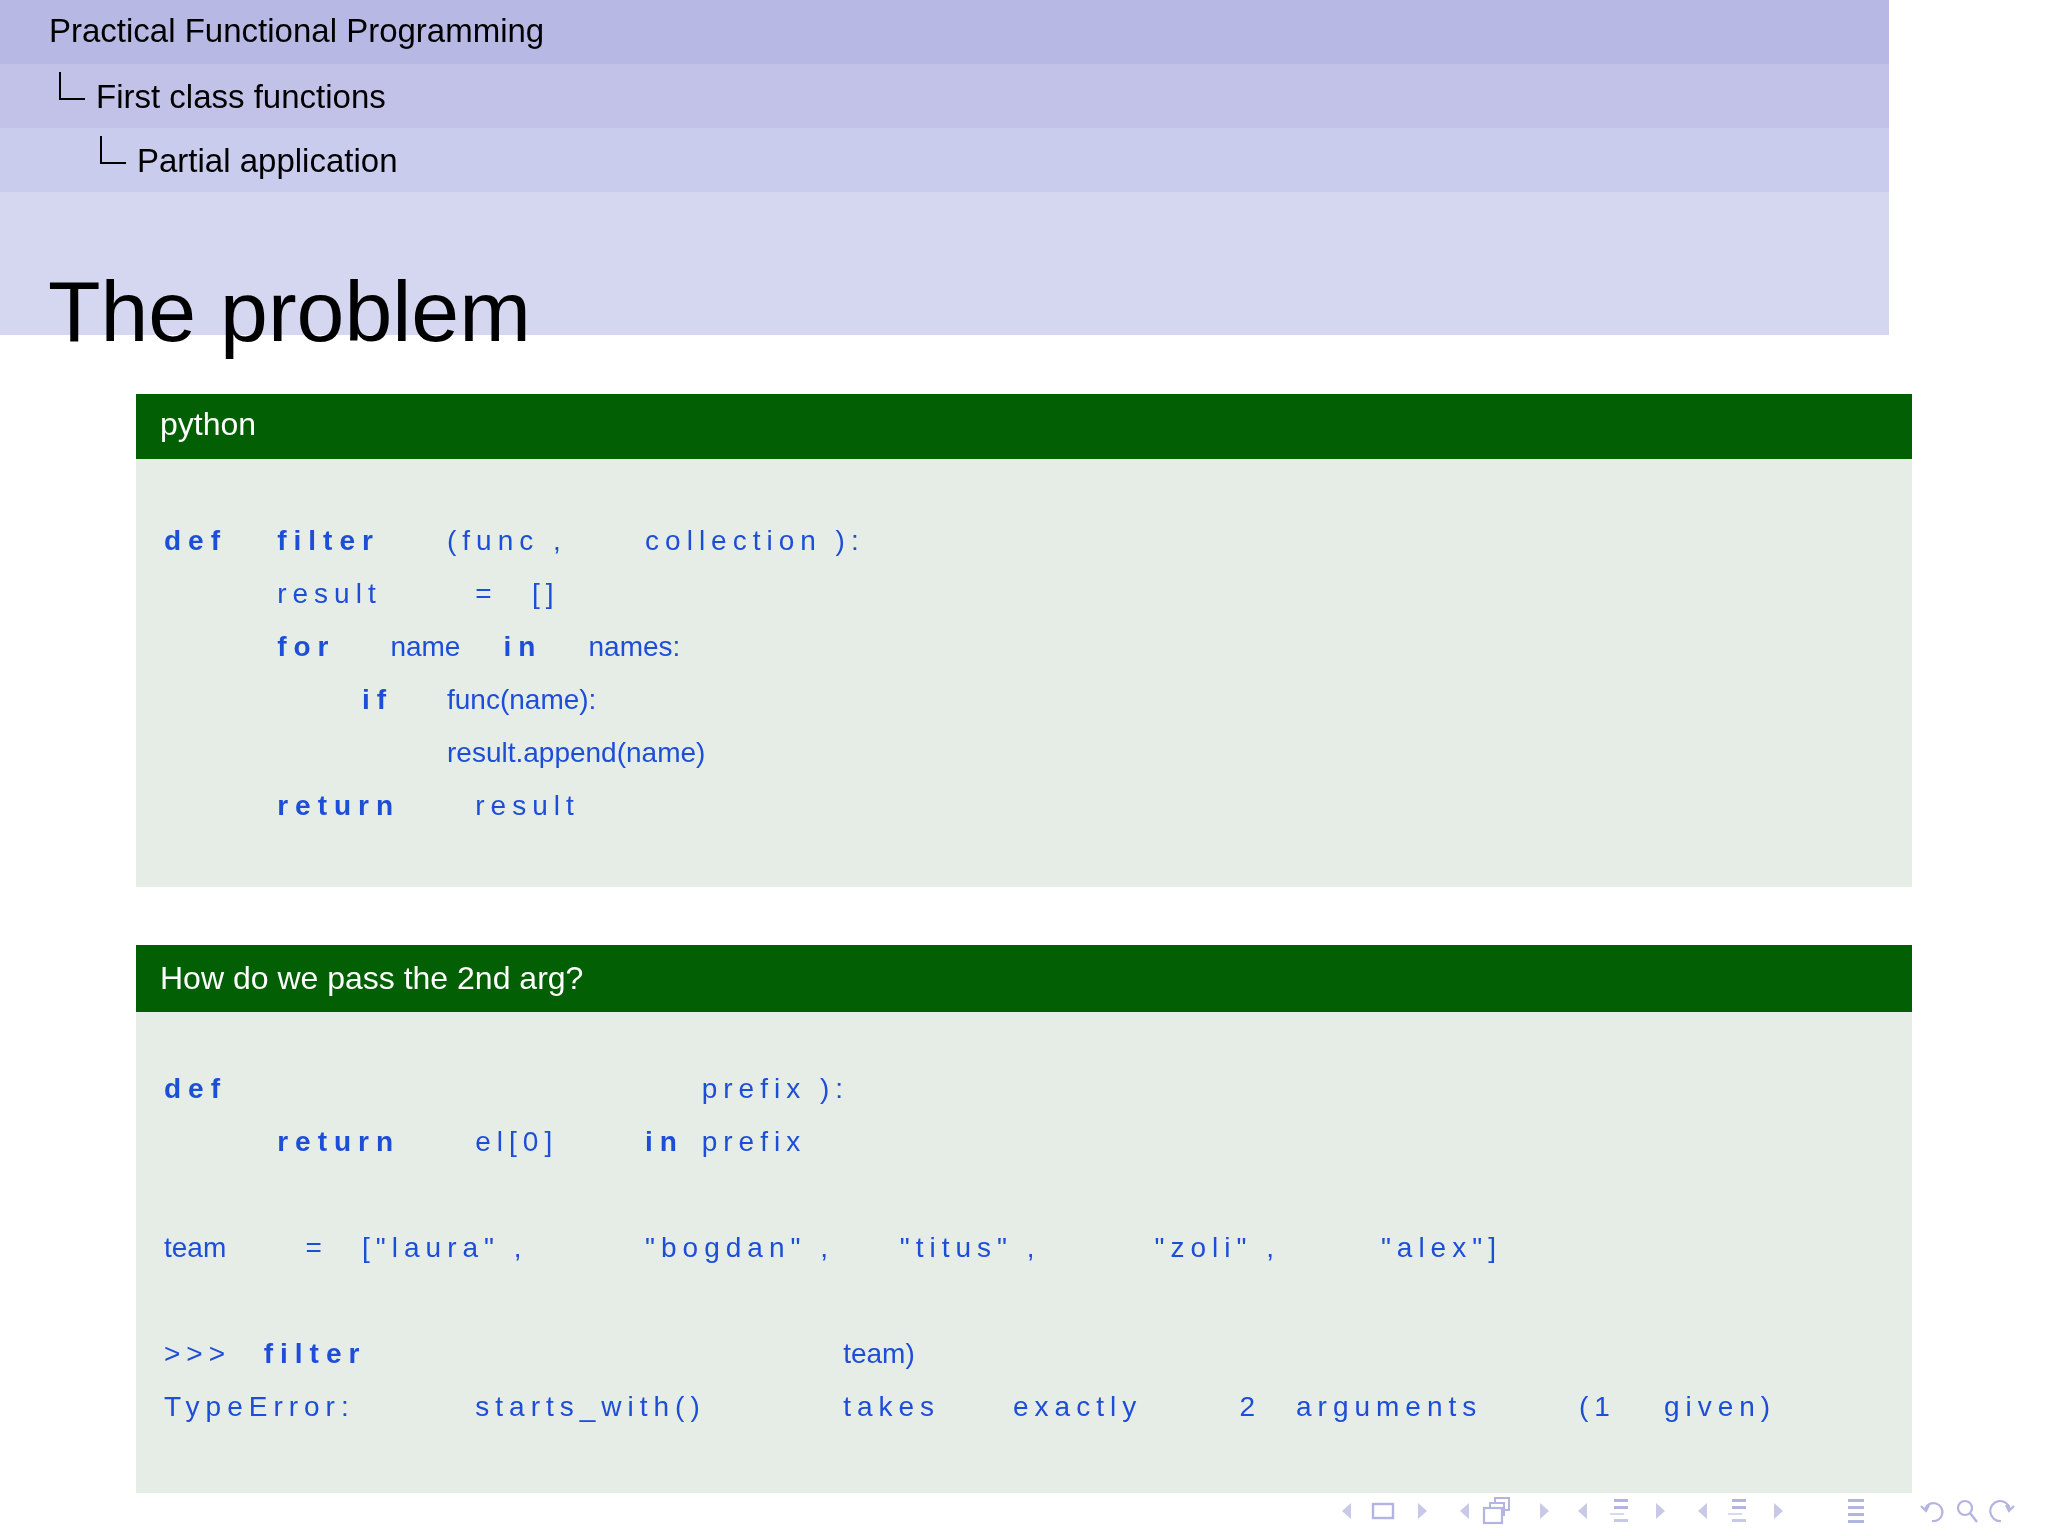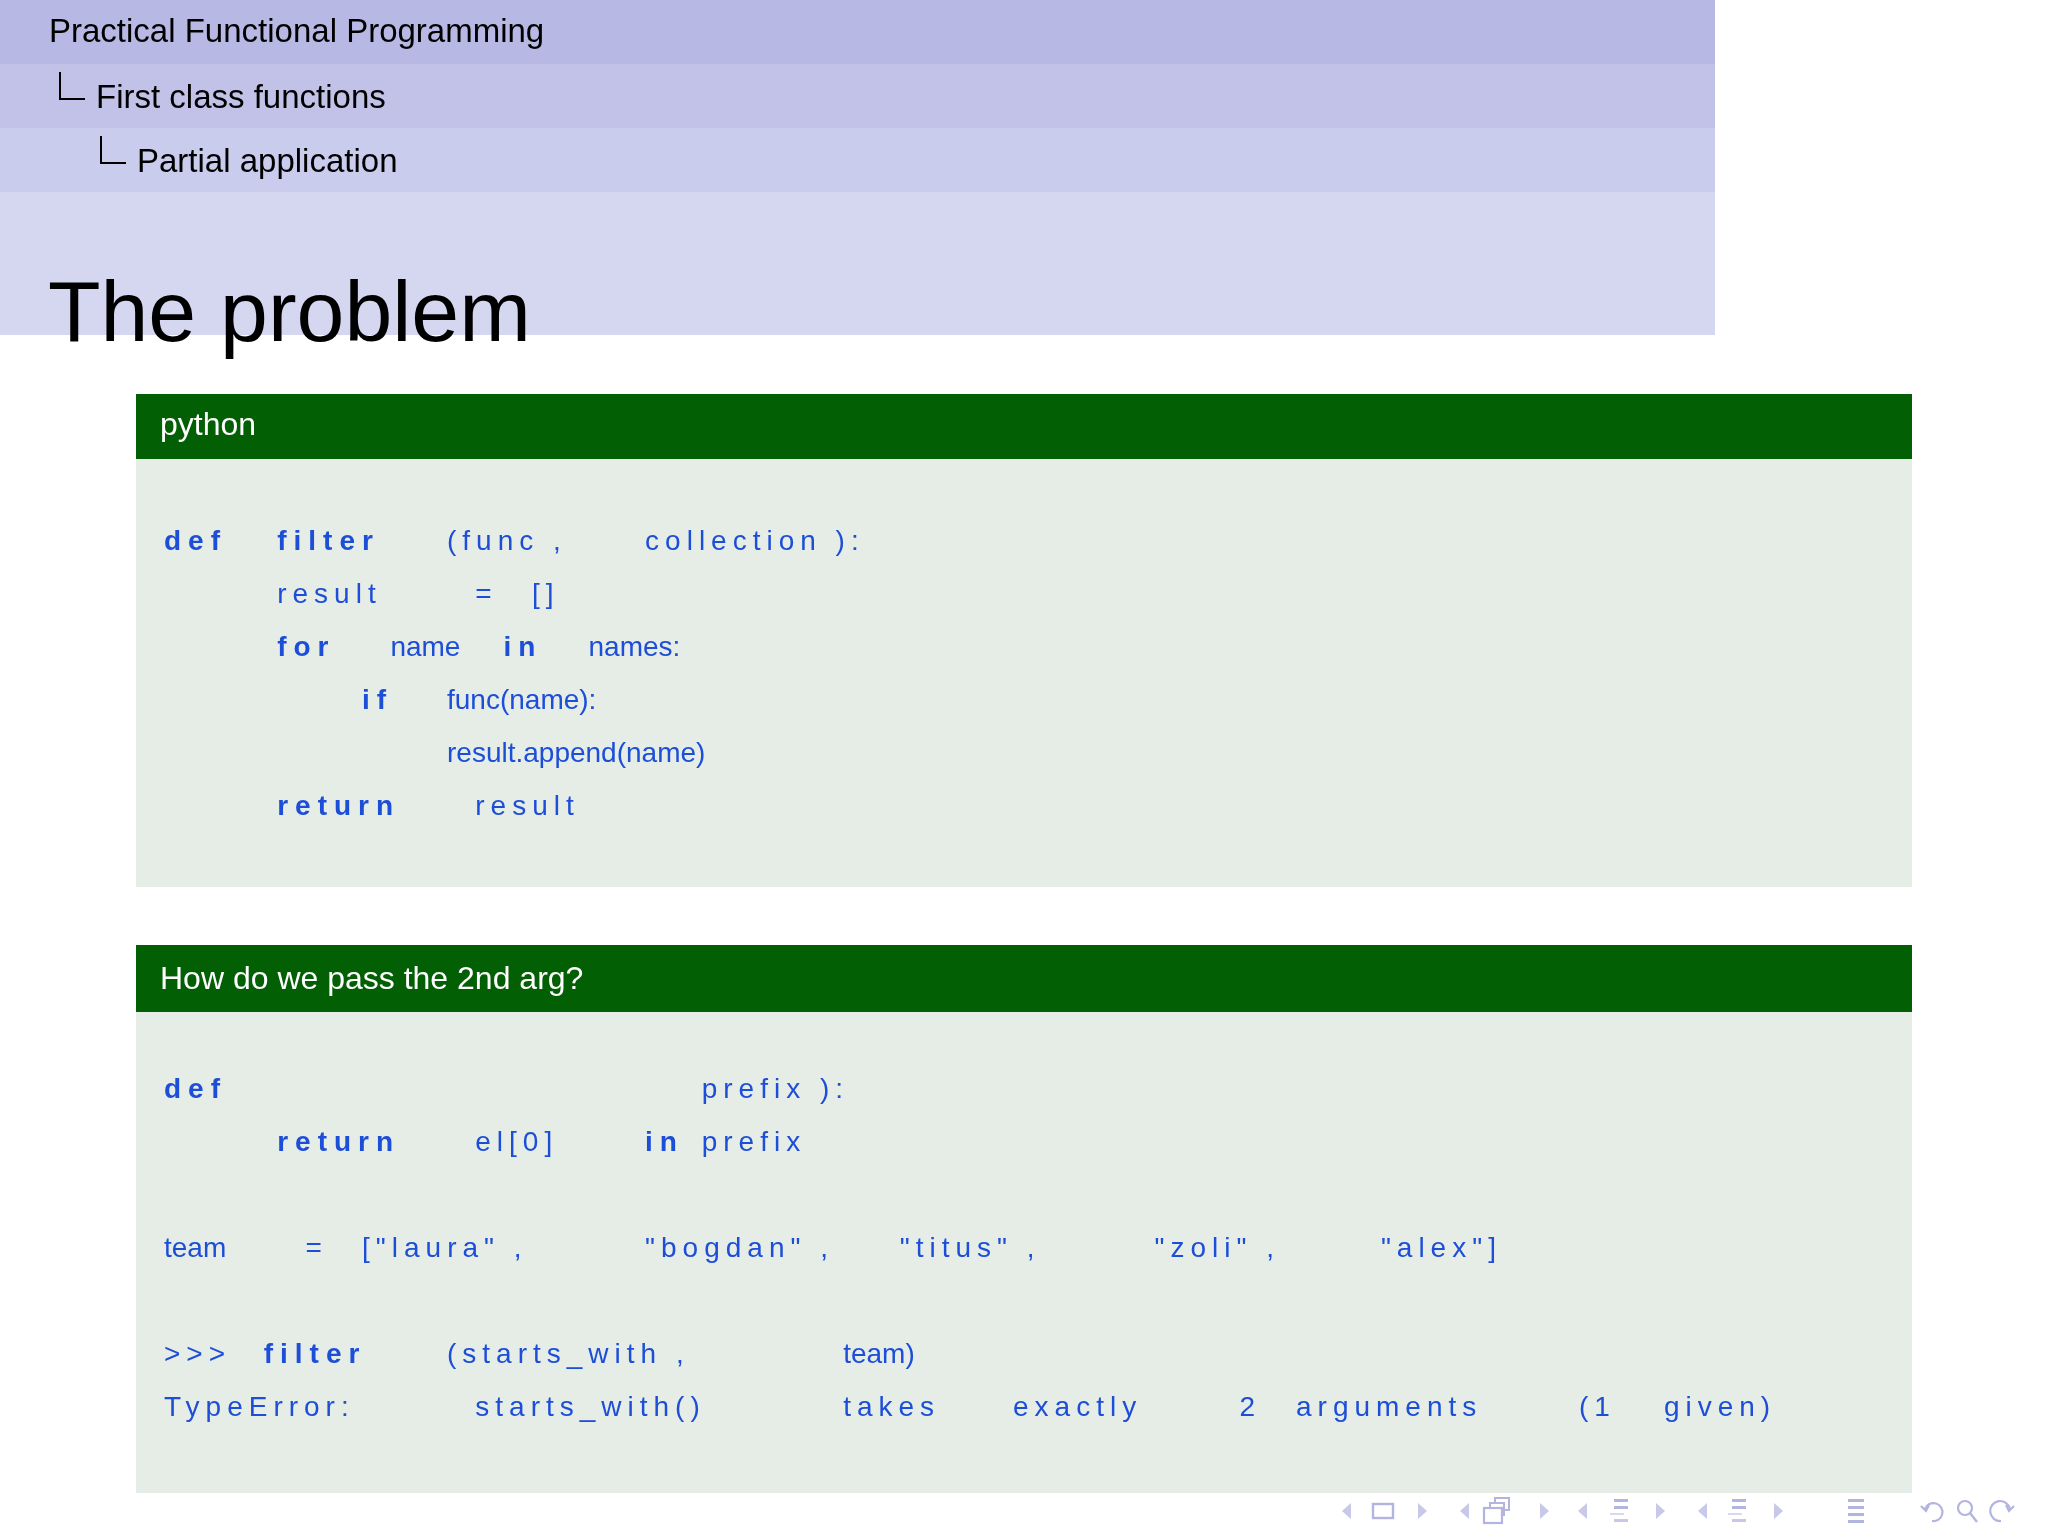--- a/index.html
+++ b/index.html
@@ -4,21 +4,21 @@
 <style>
   html, body {
     margin: 0; padding: 0;
     width: 2048px; height: 1536px;
     background: #ffffff;
     overflow: hidden;
     font-family: "Liberation Sans", sans-serif;
     color: #000;
   }
   .band {
-    position: absolute; left: 0; width: 1715px;
+    position: absolute; left: 0; width: 1889px;
   }
   .band-1 { top: 0; height: 64px; background: #b8b8e5; }
   .band-2 { top: 64px; height: 64px; background: #c2c2e8; }
   .band-3 { top: 128px; height: 64px; background: #c9ccec; }
   .band-title { top: 192px; height: 143px; background: #d5d6f0; }
   .hdr-text {
     position: absolute;
     font-size: 33px;
     line-height: 1;
     white-space: nowrap;
@@ -162,21 +162,20 @@
         <span class="tok" style="left: 226.1px;">["laura" ,</span>
         <span class="tok" style="left: 509.1px;">"bogdan" ,</span>
         <span class="tok" style="left: 763.8px;">"titus" ,</span>
         <span class="tok" style="left: 1018.5px;">"zoli" ,</span>
         <span class="tok" style="left: 1244.9px;">"alex"]</span>
       </div>
       <div class="code-line" style="top: 262px;"></div>
       <div class="code-line" style="top: 315px;">
         <span class="tok" style="left: 28px;">&gt;&gt;&gt;</span>
         <span class="tok kw" style="left: 112.9px;"> filter</span>
-        <span class="tok" style="left: 311px;">(starts_with ,</span>
         <span class="tok tight" style="left: 707.2px;">team)</span>
       </div>
       <div class="code-line" style="top: 368px;">
         <span class="tok" style="left: 28px;">TypeError:</span>
         <span class="tok" style="left: 339.3px;">starts_with()</span>
         <span class="tok" style="left: 707.2px;">takes</span>
         <span class="tok" style="left: 877px;">exactly</span>
         <span class="tok" style="left: 1103.4px;">2</span>
         <span class="tok" style="left: 1160px;">arguments</span>
         <span class="tok" style="left: 1443px;">(1</span>

